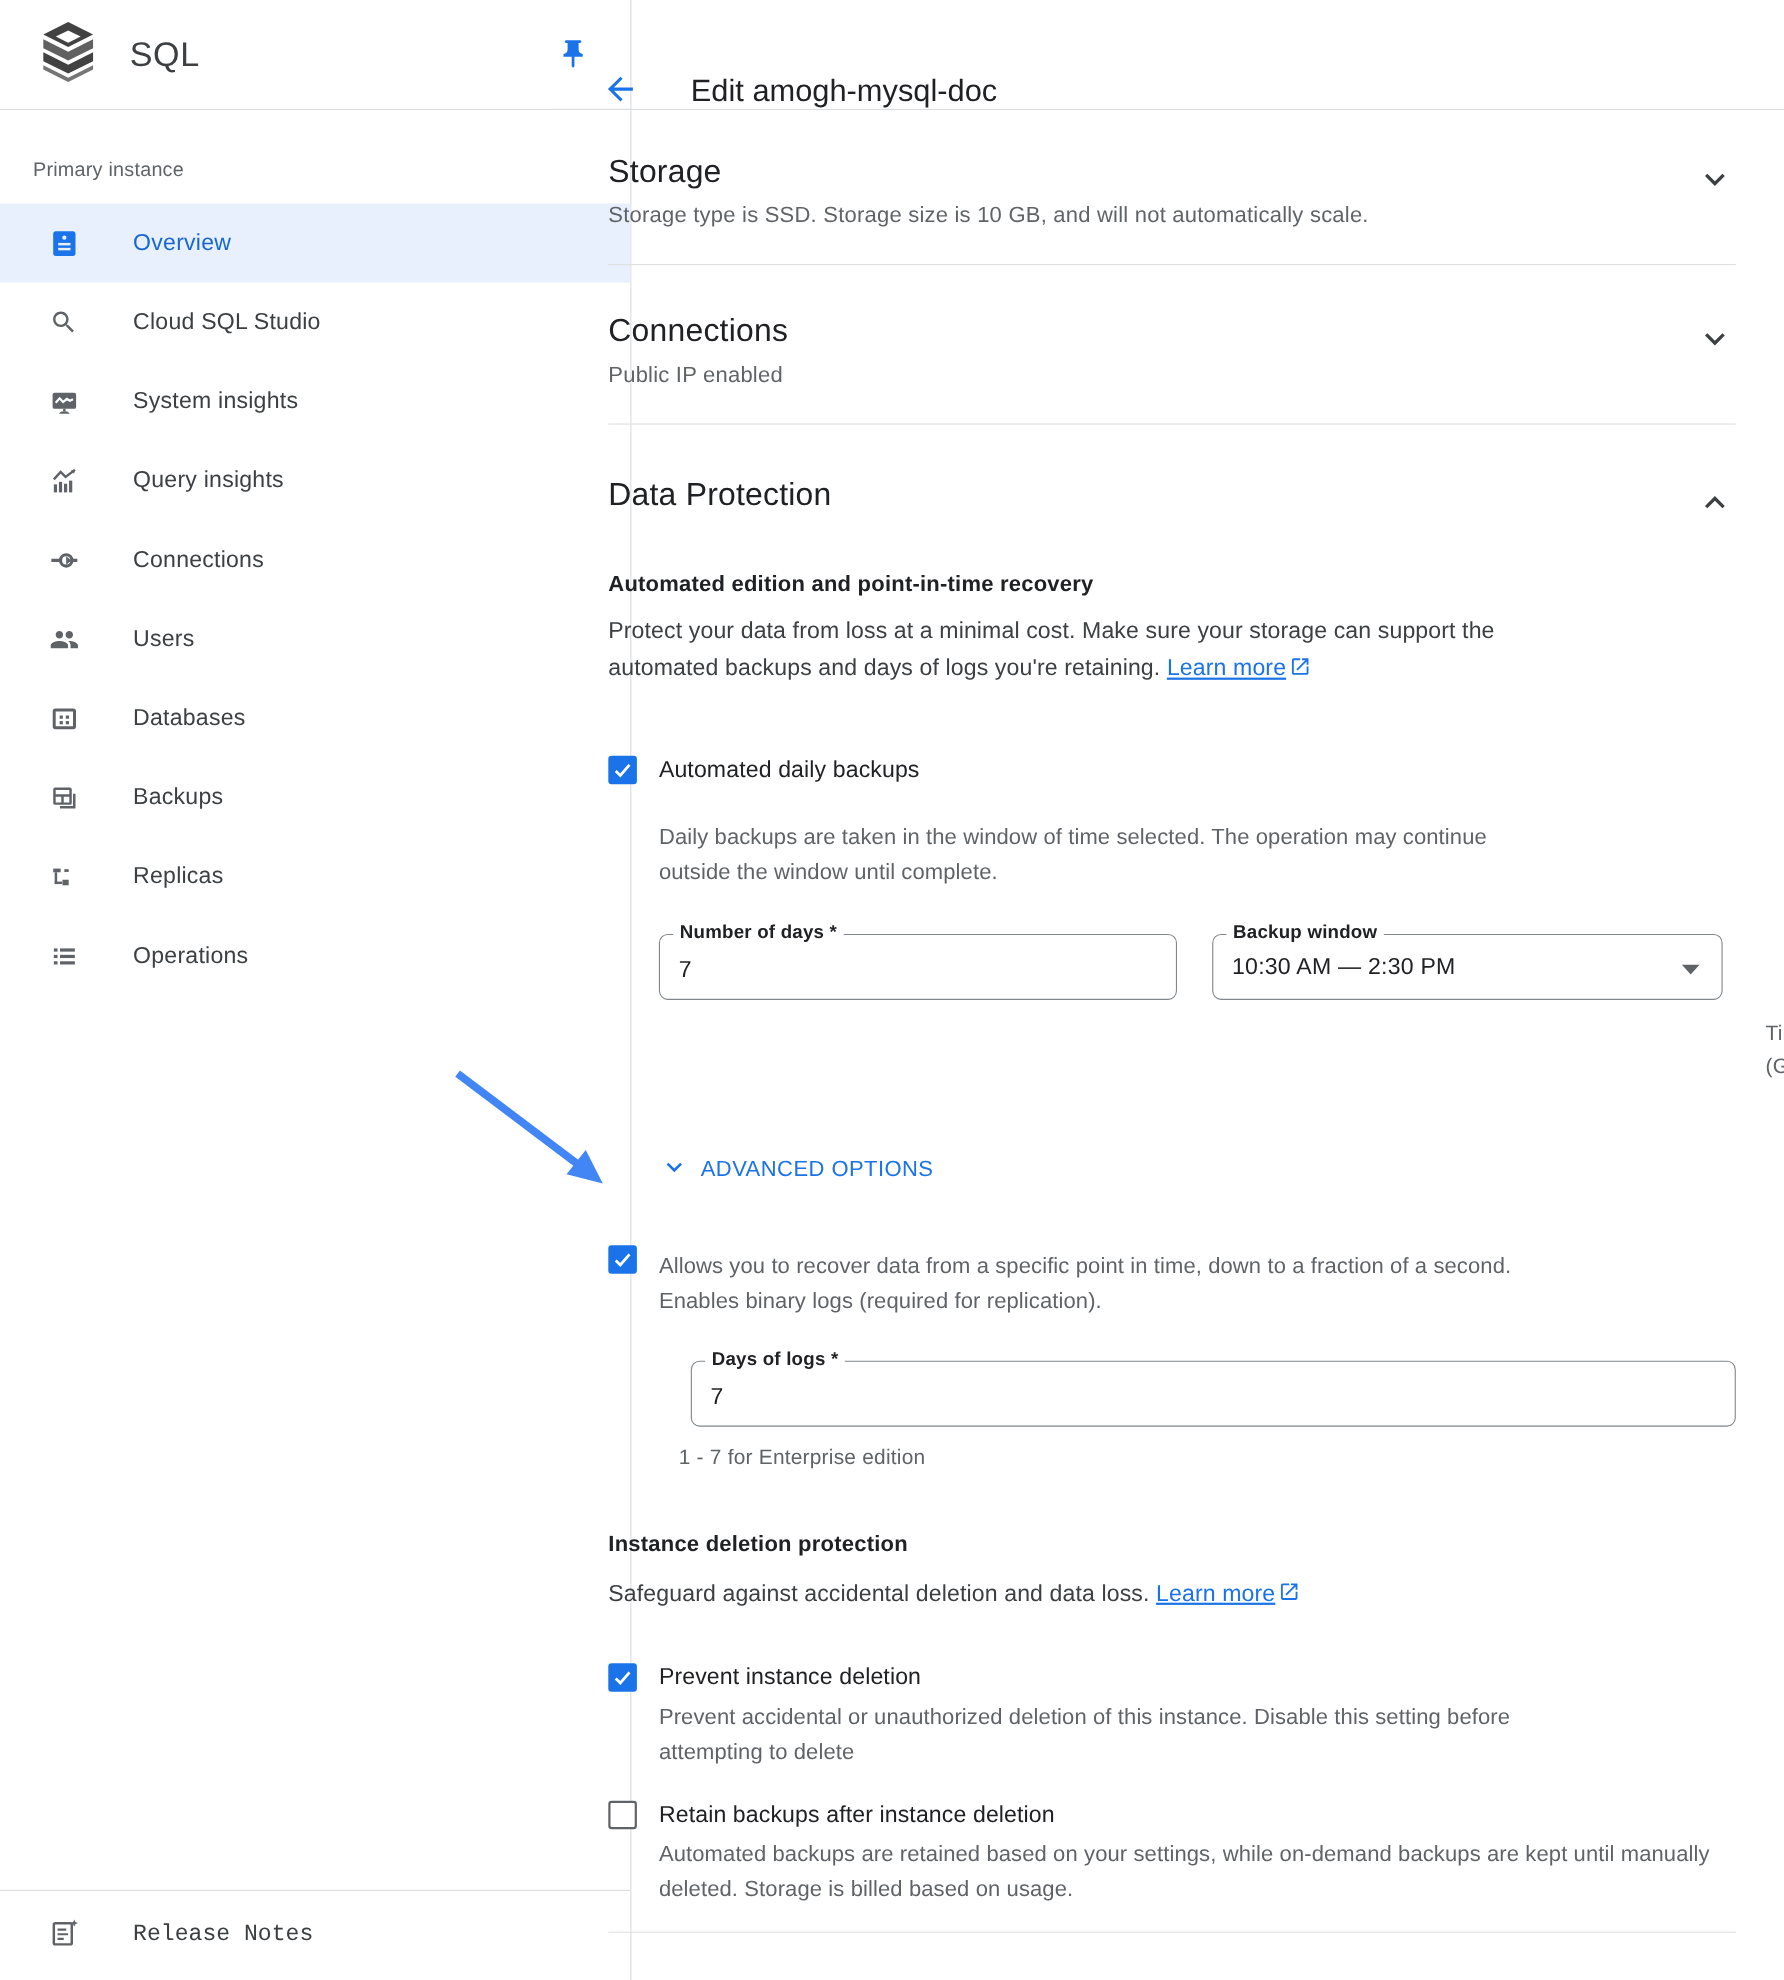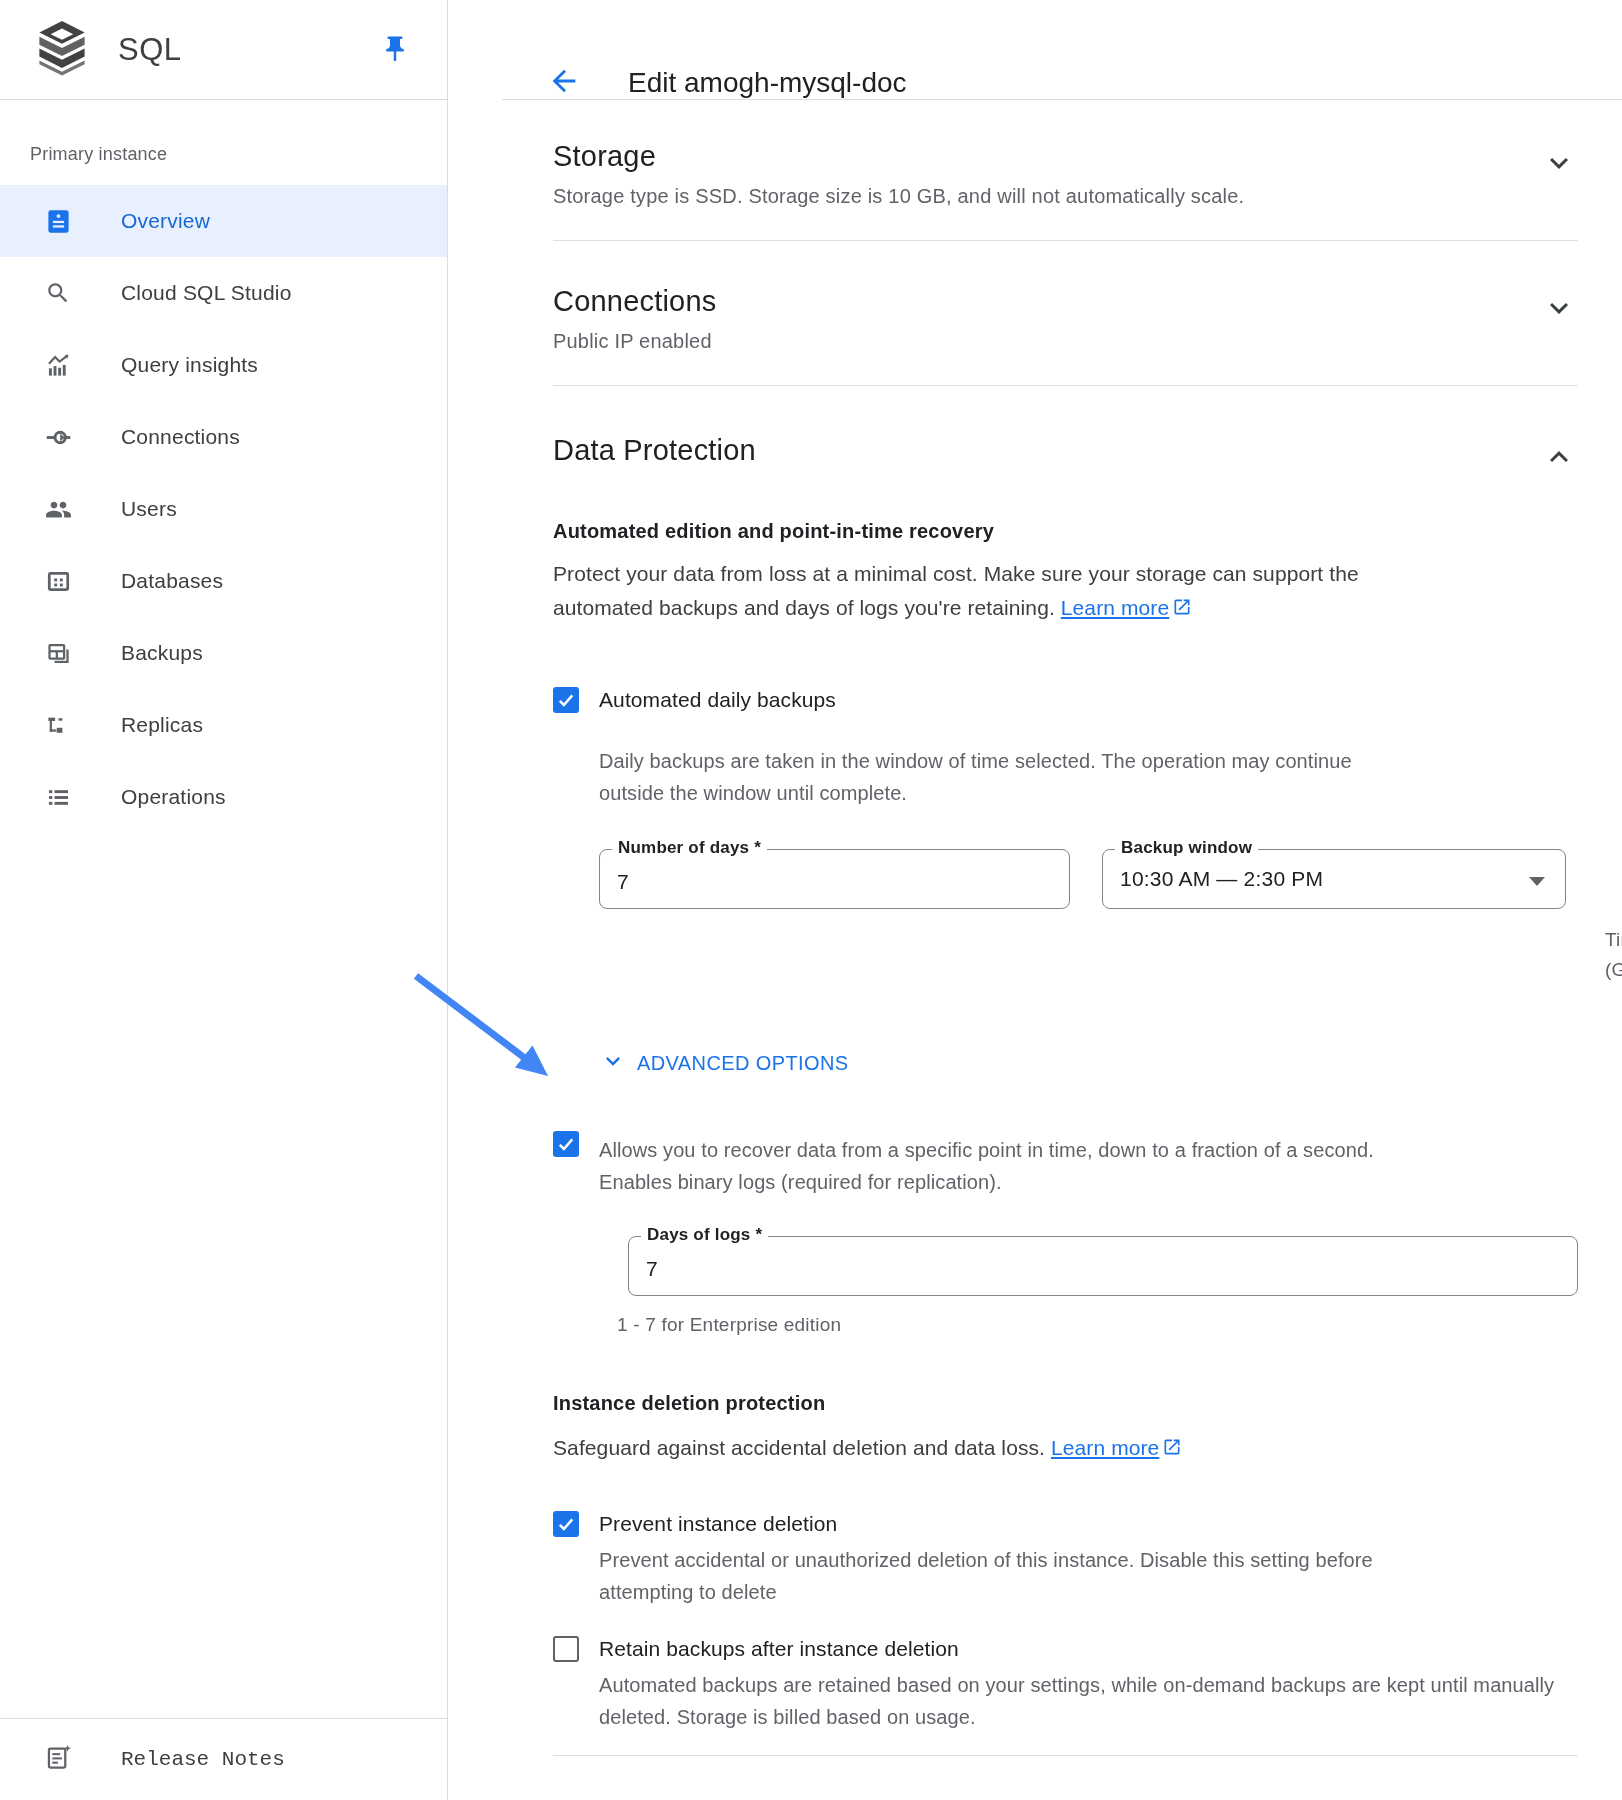--- a/index.html
+++ b/index.html
@@ -1,21 +1,21 @@
 <!DOCTYPE html>
 <html><head>
 <meta charset="utf-8">
 <style>
   * { box-sizing: border-box; margin: 0; padding: 0; }
   html,body { background:#fff; }
   body { font-family: "Liberation Sans", "DejaVu Sans", sans-serif; }
   .canvas { position:relative; width:1622px; height:1800px; background:#fff; overflow:hidden; }
 
   
-  .sidebar { position:absolute; left:0; top:0; width:448px; height:1800px; border-right:1px solid #dadce0; background:#fff; }
+  .sidebar { position:absolute; left:0; top:0; width:574px; height:1800px; border-right:1px solid #dadce0; background:#fff; }
   .sidebar-header { height:100px; display:flex; align-items:center; padding-left:36px; border-bottom:1px solid #dadce0; position:relative; }
   .product-name { font-size:31px; color:#3c4043; margin-left:30px; letter-spacing:.5px; }
   .pin-btn { position:absolute; right:34px; top:31px; width:36px; height:36px; display:flex; align-items:center; justify-content:center; cursor:pointer; }
   .nav-section-label { padding:44px 0 20px 30px; font-size:18px; color:#5f6368; font-weight:500; letter-spacing:.2px; }
   .nav-item { display:flex; align-items:center; height:72px; padding-left:45px; cursor:pointer; }
   .nav-item .nav-ico { width:27px; height:27px; flex:0 0 27px; display:flex; align-items:center; }
   .nav-item .nav-label { margin-left:49px; font-size:21px; color:#3c4043; letter-spacing:.2px; }
   .nav-item.selected { background:#e8f0fe; }
   .nav-item.selected .nav-label { color:#1967d2; font-weight:500; }
   .sidebar-footer { position:absolute; bottom:0; left:0; width:100%; height:82px; border-top:1px solid #dadce0; display:flex; align-items:center; padding-left:45px; }
@@ -109,20 +109,31 @@
 
     <div class="nav-item">
       <span class="nav-ico">
         <svg width="26" height="26" viewBox="0 0 24 24" fill="#5f6368">
           <path d="M15.5 14h-.79l-.28-.27C15.41 12.59 16 11.11 16 9.5 16 5.91 13.09 3 9.5 3S3 5.91 3 9.5 5.91 16 9.5 16c1.61 0 3.09-.59 4.23-1.57l.27.28v.79l5 4.99L20.49 19l-4.99-5zm-6 0C7.01 14 5 11.99 5 9.5S7.01 5 9.5 5 14 7.01 14 9.5 11.99 14 9.5 14z"></path>
         </svg>
       </span>
       <span class="nav-label">Cloud SQL Studio</span>
     </div>
 
+    <div class="nav-item">
+      <span class="nav-ico">
+        <svg width="27" height="27" viewBox="0 0 24 24">
+          <rect x="2.5" y="4.5" width="19" height="13" rx="1.5" fill="#5f6368"></rect>
+          <polyline points="5,12.5 8.2,9 11,12 14,9.5 16.5,11 19,9.8" fill="none" stroke="#ffffff" stroke-width="1.8"></polyline>
+          <rect x="11" y="17.5" width="2" height="2.2" fill="#5f6368"></rect>
+          <path d="M7.5 21.5 L16.5 21.5 L14.5 19.7 L9.5 19.7 Z" fill="#5f6368"></path>
+        </svg>
+      </span>
+      <span class="nav-label">System insights</span>
+    </div>
 
     <div class="nav-item">
       <span class="nav-ico">
         <svg width="27" height="27" viewBox="0 0 24 24" fill="#5f6368">
           <rect x="3.5" y="14.5" width="2.6" height="6.5"></rect>
           <rect x="7.6" y="12.5" width="2.6" height="8.5"></rect>
           <rect x="11.7" y="14" width="2.6" height="7"></rect>
           <rect x="15.8" y="11.5" width="2.6" height="9.5"></rect>
           <polyline points="3.5,10.5 9,4.5 13,8.5 20.5,2.8" fill="none" stroke="#5f6368" stroke-width="2"></polyline>
           <path d="M20.5 2.8 l-3.2 .4 2.6 2.8 z"></path>

